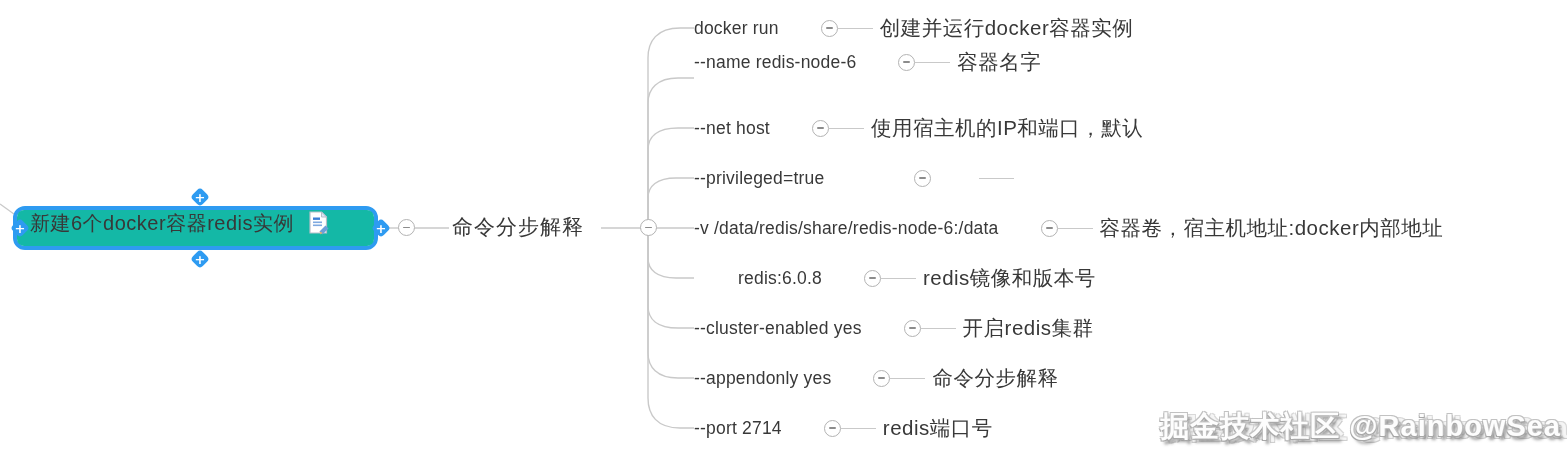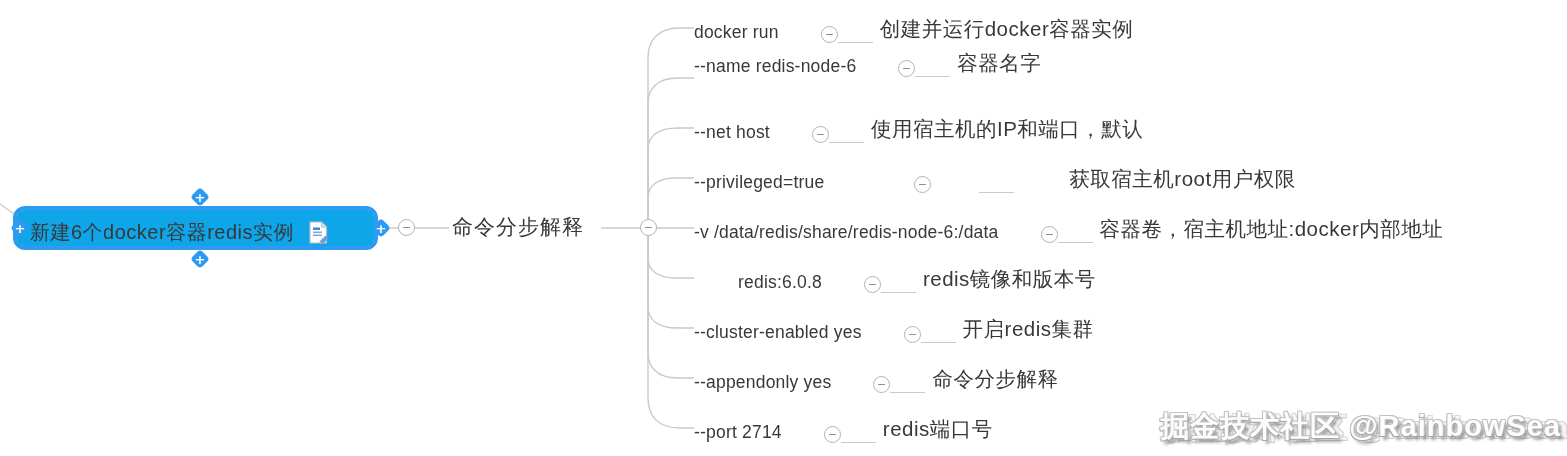--- a/index.html
+++ b/index.html
@@ -22,24 +22,24 @@
   .root-frame{
     position:absolute;left:13px;top:206px;width:365px;height:44px;
     box-sizing:border-box;
     border:4px solid var(--blue);
     border-radius:12px;
     background:#ffffff;
     z-index:3;
   }
   .root-inner{
     position:absolute;inset:0;
-    display:flex;align-items:flex-end;
+    display:flex;align-items:flex-start;
     padding:0 10px 0 13px;
     border-radius:7px;
-    background:#0ea5e9;
+    background:#14b8a6;
   }
   .root-label{
     font-size:20px;
     letter-spacing:0.5px;
     white-space:nowrap;
   }
   .notes-icon{margin-left:12px;display:inline-flex;flex:none;}
 
   .handle{
     position:absolute;width:18px;height:18px;
@@ -73,21 +73,21 @@
   .mid-label{
     position:absolute;left:452px;top:213px;
     font-size:21px;white-space:nowrap;z-index:2;
     letter-spacing:1px;
     text-align:right;
   }
 
   
   .row{
     position:absolute;left:694px;height:30px;
-    display:flex;align-items:flex-end;
+    display:flex;align-items:center;
     white-space:nowrap;z-index:2;
   }
   .row-label{
     font-size:17.5px;
     letter-spacing:0.2px;
   }
   .row .collapse{margin-left:42px;}
   .hline{width:35px;height:0;border-top:1.4px solid var(--line);margin-right:7px;}
   .row-desc{font-size:20.5px;letter-spacing:0.5px;}
 
@@ -198,21 +198,20 @@
       </span>
       <span class="hline"></span>
       <span class="row-desc">使用宿主机的IP和端口，默认</span>
     </div>
       <div class="row" style="top: 163px; gap: 48px;">
       <span class="row-label">--privileged=true</span>
       <span class="collapse">
         <span class="dash"></span>
       </span>
       <span class="hline"></span>
-      <span class="row-desc">获取宿主机root用户权限</span>
     </div>
       <div class="row" style="top: 213px;">
       <span class="row-label">-v /data/redis/share/redis-node-6:/data</span>
       <span class="collapse">
         <span class="dash"></span>
       </span>
       <span class="hline"></span>
       <span class="row-desc">容器卷，宿主机地址:docker内部地址</span>
     </div>
       <div class="row" style="top: 263px; margin-left: 44px;">

